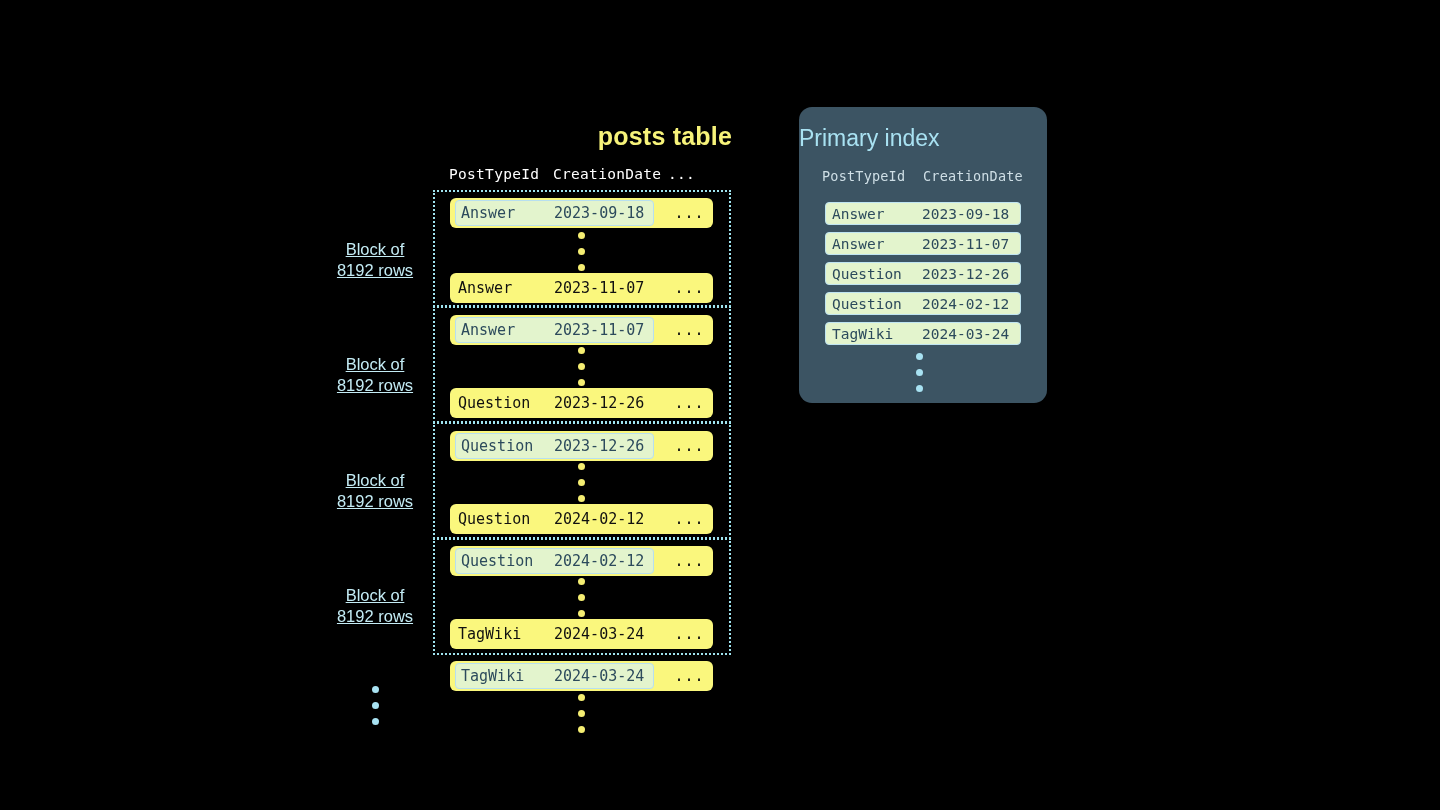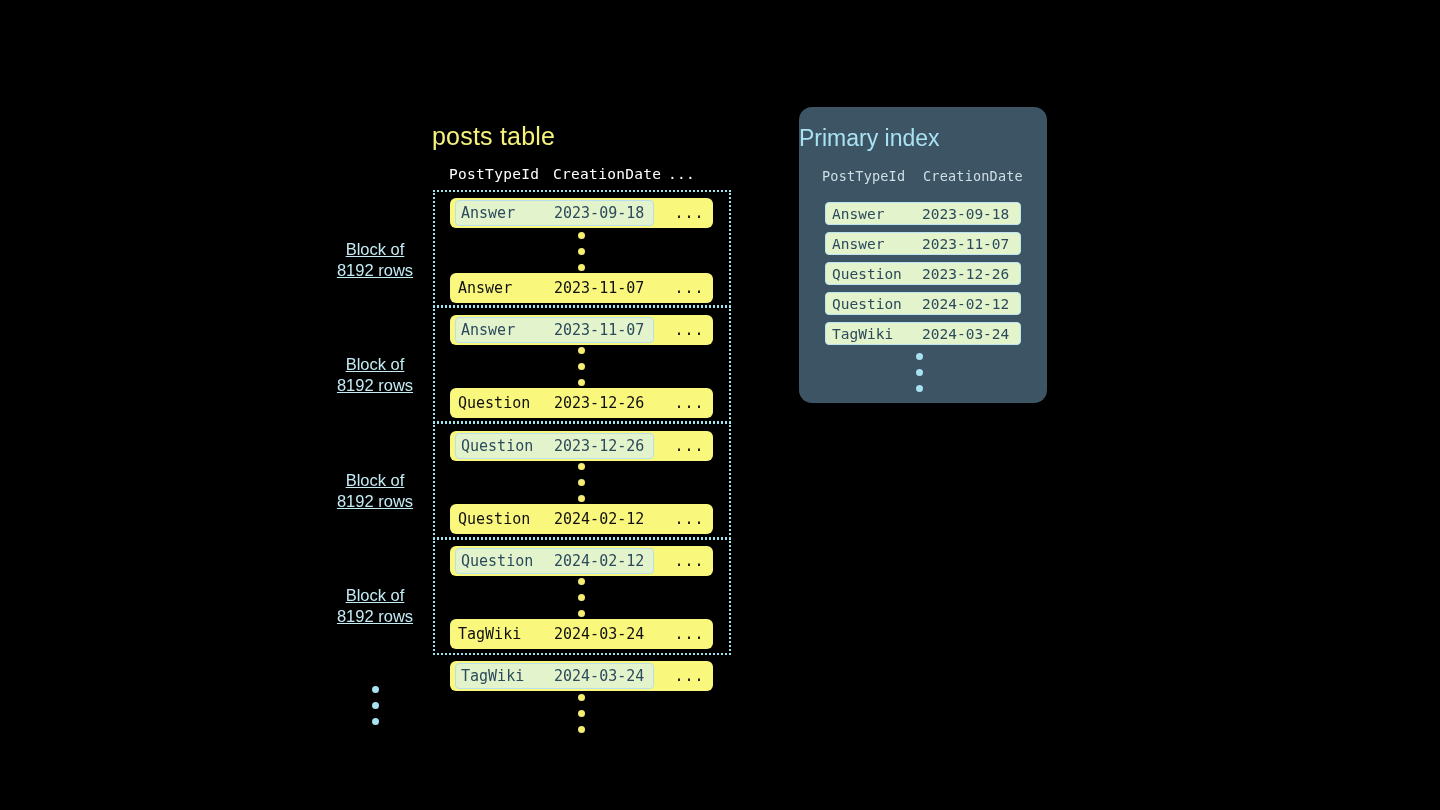--- a/index.html
+++ b/index.html
@@ -20,24 +20,24 @@
     position: absolute;
     inset: 0;
   }
 
   
   .table-title {
     position: absolute;
     left: 432px;
     top: 122px;
     width: 300px;
-    text-align: left;
+    text-align: right;
     font-family: "Liberation Sans", sans-serif;
     font-size: 25px;
-    font-weight: 400;
+    font-weight: 700;
     color: #f7f37a;
     letter-spacing: 0.2px;
   }
 
   .table-headers {
     position: absolute;
     left: 449px;
     top: 166px;
     width: 263px;
     display: flex;

